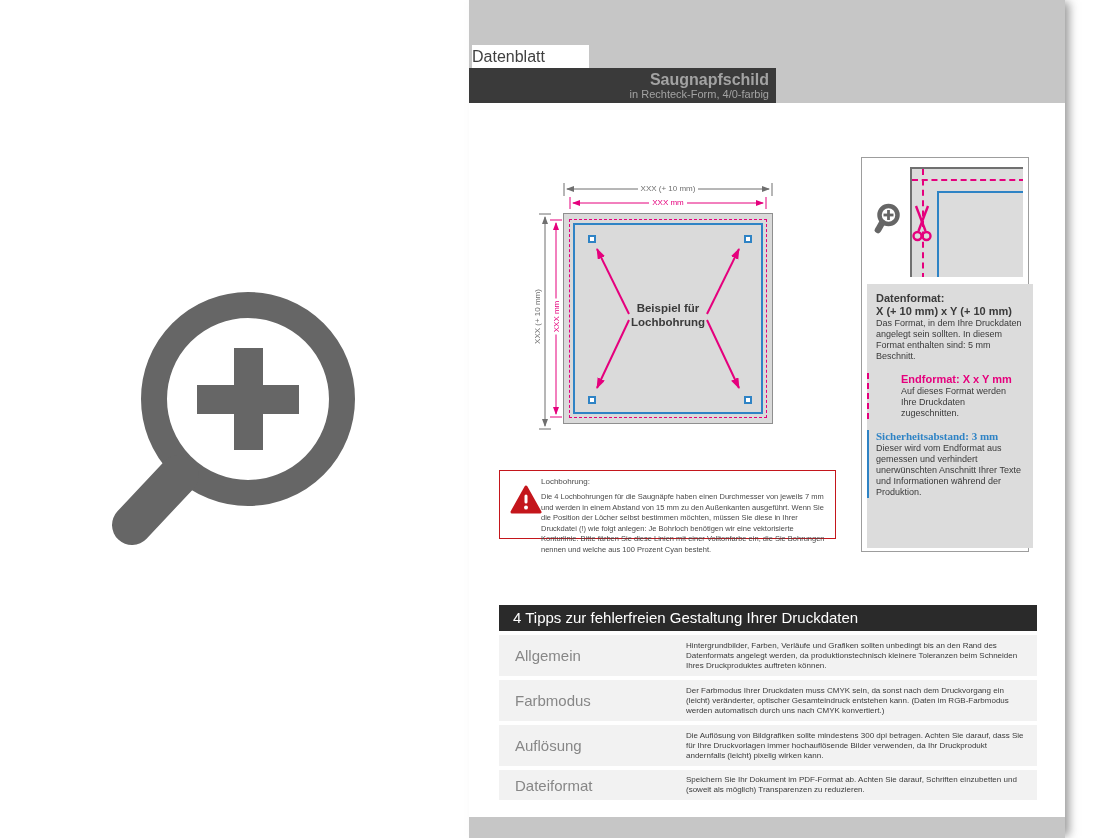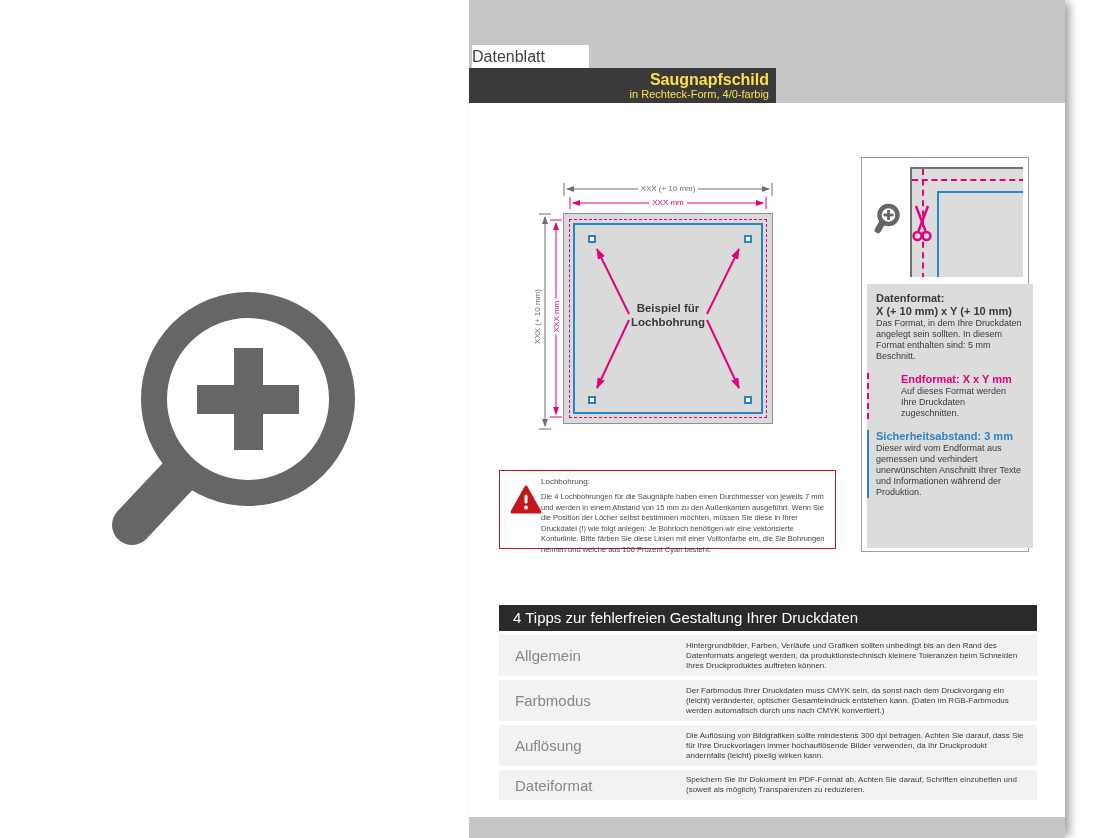--- a/index.html
+++ b/index.html
@@ -17,21 +17,21 @@
     background:#ffffff;
     box-shadow:6px 0 9px -2px rgba(70,70,70,.55);
   }
   .band-top{position:absolute;left:0;top:0;width:596px;height:103px;background:#c6c6c6;}
   .band-bottom{position:absolute;left:0;top:817px;width:596px;height:21px;background:#c6c6c6;}
   .tab{
     position:absolute;left:3px;top:45px;width:117px;height:23px;background:#ffffff;
     font-size:16px;color:#3f3f3f;line-height:23px;box-sizing:border-box;
   }
   .titlebar{
-    position:absolute;left:0;top:68px;width:307px;height:35px;background:#3a3a3a;color:#fde047;
+    position:absolute;left:0;top:68px;width:307px;height:35px;background:#3a3a3a;color:#a3a3a3;
     text-align:right;padding:3px 7px 0 0;box-sizing:border-box;
   }
   .titlebar .t1{font-size:16px;font-weight:bold;line-height:17px;}
   .titlebar .t2{font-size:11px;line-height:12px;}
 
   
   .sign-rect{position:absolute;left:94px;top:213px;width:210px;height:211px;background:#dadada;border:1px solid #8f8f8f;box-sizing:border-box;}
   .cut-rect{position:absolute;left:100px;top:219px;width:198px;height:199px;border:1px dashed #e5007d;box-sizing:border-box;}
   .safe-rect{position:absolute;left:104px;top:223px;width:190px;height:191px;border:2px solid #2e83c5;box-sizing:border-box;}
   .hole{position:absolute;width:8px;height:8px;background:#ffffff;border:2px solid #2e83c5;box-sizing:border-box;z-index:6;}
@@ -58,24 +58,24 @@
     position:absolute;left:5px;top:126px;width:166px;height:264px;background:#dcdcdc;
     padding:8px 9px;box-sizing:border-box;font-size:9px;line-height:11px;color:#3a3a3a;
   }
   .panel .h{font-size:11px;font-weight:bold;line-height:13px;}
   .panel p{margin:0 0 0 0;}
   .panel .gap{margin-top:8px;}
   .blk{margin:11px 0 0 -9px;padding-left:7px;}
   .blk-end{border-left:2px dashed #e5007d;padding-left:32px;}
   .blk-safe{border-left:2px solid #2e83c5;}
   .h-mag{color:#e5007d;}
-  .h-blue{color:#2e83c5;}
-
-  
-  .warn{position:absolute;left:30px;top:470px;width:337px;height:79px;border:1px solid #c4161c;background:#ffffff;box-sizing:border-box;}
+  .h-blue{color:#2e83c5;font-family:Liberation Serif, serif;}
+
+  
+  .warn{position:absolute;left:30px;top:470px;width:337px;height:69px;border:1px solid #c4161c;background:#ffffff;box-sizing:border-box;}
   .warn-title{position:absolute;left:41px;top:6px;font-size:8px;color:#4a4a4a;}
   .warn-body{position:absolute;left:41px;top:21px;width:288px;font-size:7.5px;line-height:10.5px;color:#4a4a4a;}
 
   
   .tips{position:absolute;left:30px;top:605px;width:538px;}
   .tips-header{height:26px;background:#2a2a2a;color:#ffffff;font-size:15px;line-height:26px;padding-left:14px;}
   .tip-row{display:flex;background:#f2f2f2;margin-top:4px;min-height:41px;align-items:center;}
   .tip-row.short{min-height:26px;}
   .tip-label{width:187px;box-sizing:border-box;padding-left:16px;font-size:15px;color:#878787;flex-shrink:0;}
   .tip-text{flex:1;font-size:8px;line-height:10px;color:#3a3a3a;padding:5px 10px 5px 0;}

